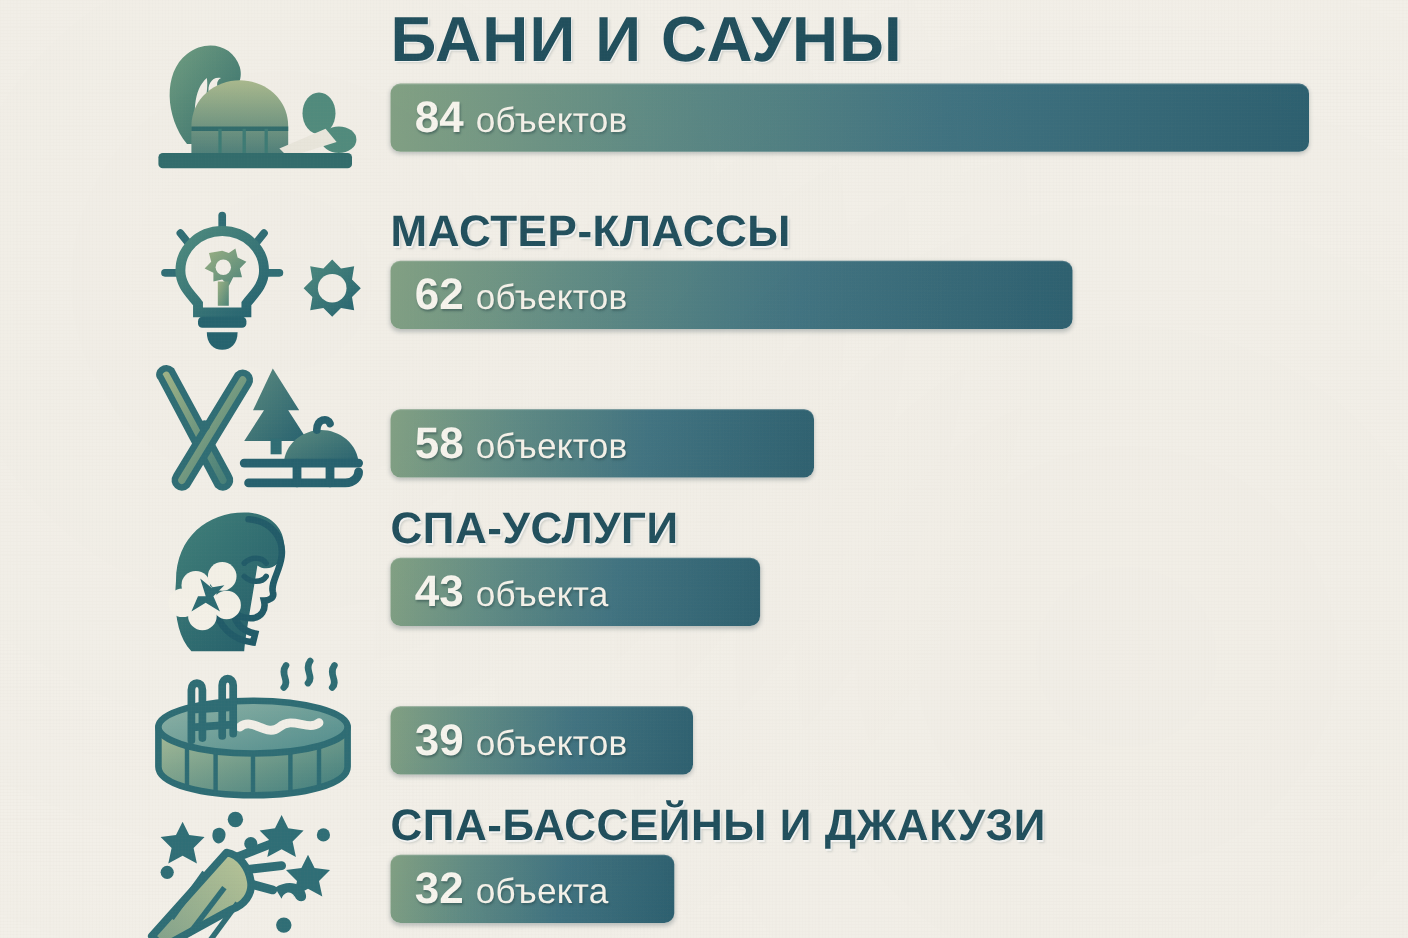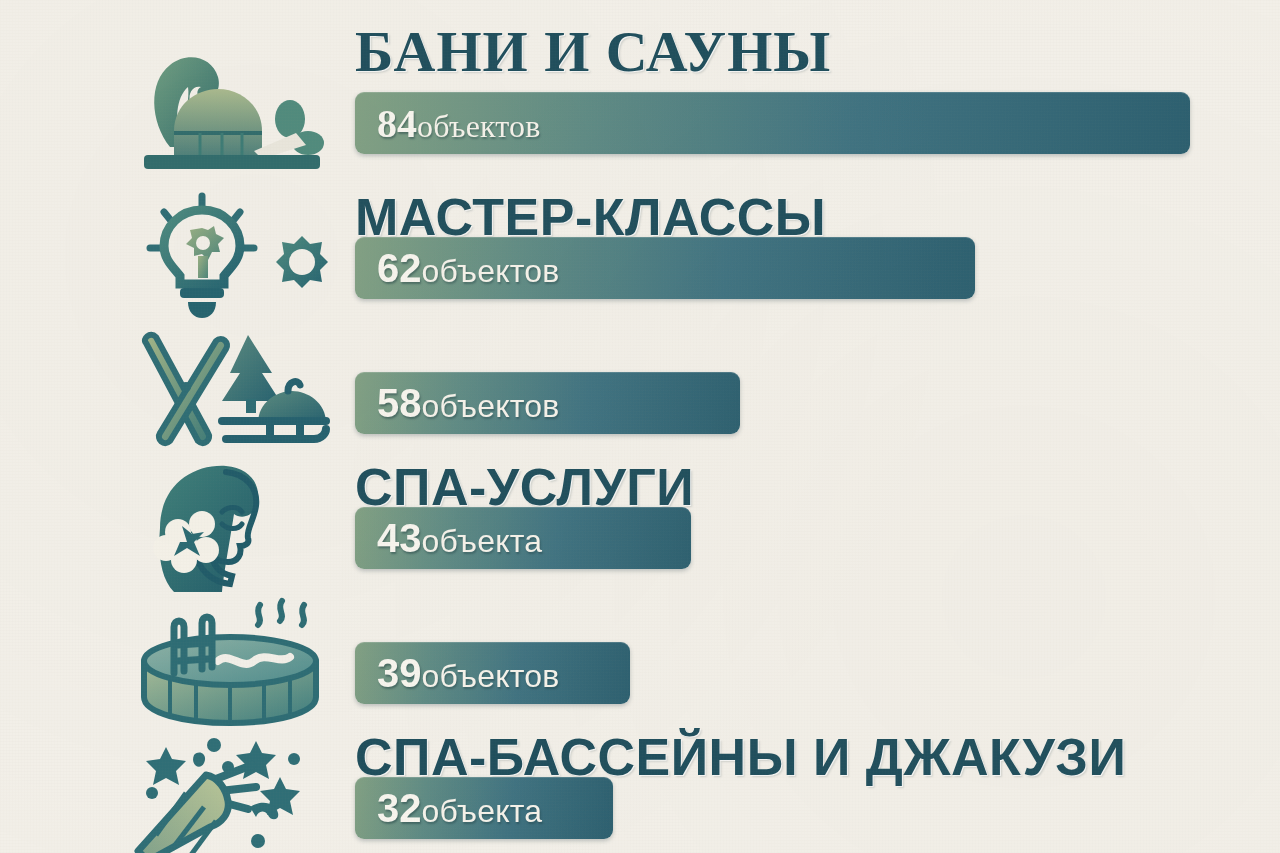--- a/index.html
+++ b/index.html
@@ -62,21 +62,21 @@
     left: 355px;
     top: 0;
     right: 0;
     height: 135px;
   }
 
   .cat-title {
     position: absolute;
     left: 0;
     top: 2px;
-    font-size: 52px;
+    font-size: 40px;
     font-weight: 700;
     letter-spacing: .5px;
     color: #1f4e5c;
     white-space: nowrap;
     text-shadow: 1px 1px 0 rgba(255,255,255,.75), 2px 2px 2px rgba(90,110,110,.22);
     line-height: 1.05;
   }
   .cat-title.big {
     font-size: 58px;
     letter-spacing: 1px;
@@ -93,20 +93,21 @@
     box-shadow: 0 2px 4px rgba(60,80,85,.30), inset 0 1px 0 rgba(255,255,255,.14);
     display: flex;
     align-items: center;
     overflow: hidden;
   }
   .bar.tall { top: 58px; }
 
   .bar-label {
     display: flex;
     align-items: baseline;
+    gap: 11px;
     padding-left: 22px;
     white-space: nowrap;
   }
   .bar-num {
     font-size: 40px;
     font-weight: 700;
     color: #f7f5ee;
     letter-spacing: 0px;
     text-shadow: 1px 2px 2px rgba(25,55,60,.45);
   }
@@ -116,21 +117,21 @@
     color: #f5f2ea;
     letter-spacing: .2px;
     text-shadow: 1px 2px 2px rgba(25,55,60,.40);
   }
 </style>
 </head>
 <body style="background-color: rgb(242, 239, 232);">
 
 <div id="infographic">
 
-  <div class="row" style="top:34px;font-family:Liberation Serif, serif;">
+  <div class="row" style="top:18px;">
     <div class="icon-cell">
       <svg width="200" height="150" viewBox="0 0 200 150" aria-hidden="true">
         <defs>
           <linearGradient id="g1a" x1="0" y1="0" x2="1" y2="1">
             <stop offset="0" stop-color="#6f9d80"></stop>
               <stop offset="1" stop-color="#2f6b6b"></stop>
           </linearGradient>
           <linearGradient id="g1b" x1="0" y1="0" x2="0" y2="1">
             <stop offset="0" stop-color="#a9b98d"></stop>
               <stop offset="1" stop-color="#4e7f79"></stop>

